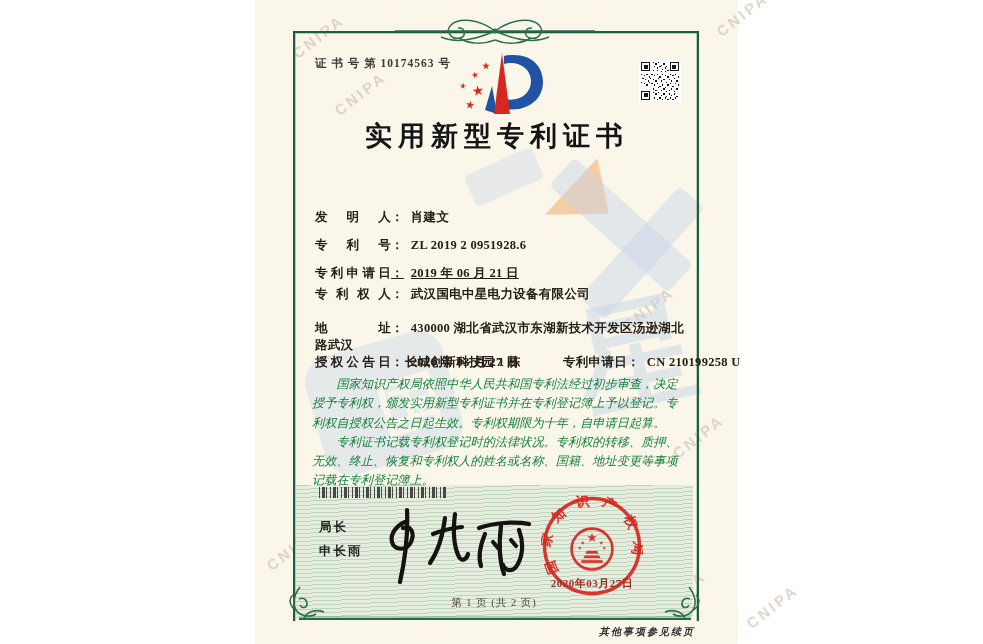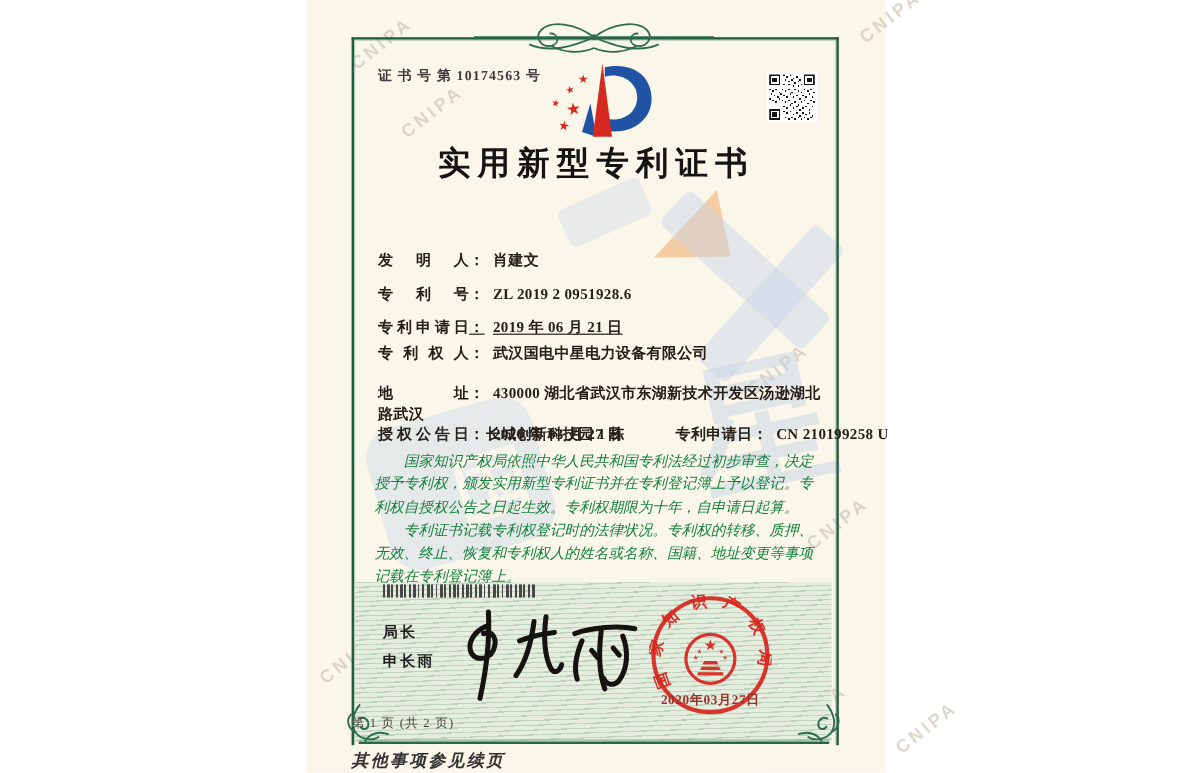--- a/index.html
+++ b/index.html
@@ -84,22 +84,22 @@
     left:64px;font-family:"Liberation Sans","DejaVu Sans",sans-serif;
     font-weight:700;font-size:12.5px;color:#222;letter-spacing:2px;
   }
   .dtitle{top:519px;} .dname{top:543px;text-align:right;}
   .signature{left:112px;top:500px;width:180px;height:90px;}
   .seal{left:286px;top:495px;width:102px;height:102px;}
   .seal-date{
     left:282px;top:576px;width:110px;text-align:center;
     font-size:11px;font-weight:700;color:#993028;letter-spacing:.5px;
   }
-  .page-info{left:38px;top:596px;width:402px;font-size:10.5px;color:#4a443c;letter-spacing:1px;}
-  .cont-note{left:38px;top:625px;width:402px;text-align:left;font-style:italic;font-size:14px;font-weight:600;color:#333;letter-spacing:2px;}
+  .page-info{left:38px;top:596px;width:402px;text-align:center;font-size:10.5px;color:#4a443c;letter-spacing:1px;}
+  .cont-note{left:38px;top:625px;width:402px;text-align:right;font-style:italic;font-size:10px;font-weight:600;color:#333;letter-spacing:2px;}
 </style>
 </head>
 <body>
 
 <div class="cert">
 
   <div class="wm">
     <span class="wm-cnipa" style="left:33px;top:28px;">CNIPA</span>
     <span class="wm-cnipa" style="left:75px;top:85px;">CNIPA</span>
     <span class="wm-cnipa" style="left:457px;top:6px;">CNIPA</span>

